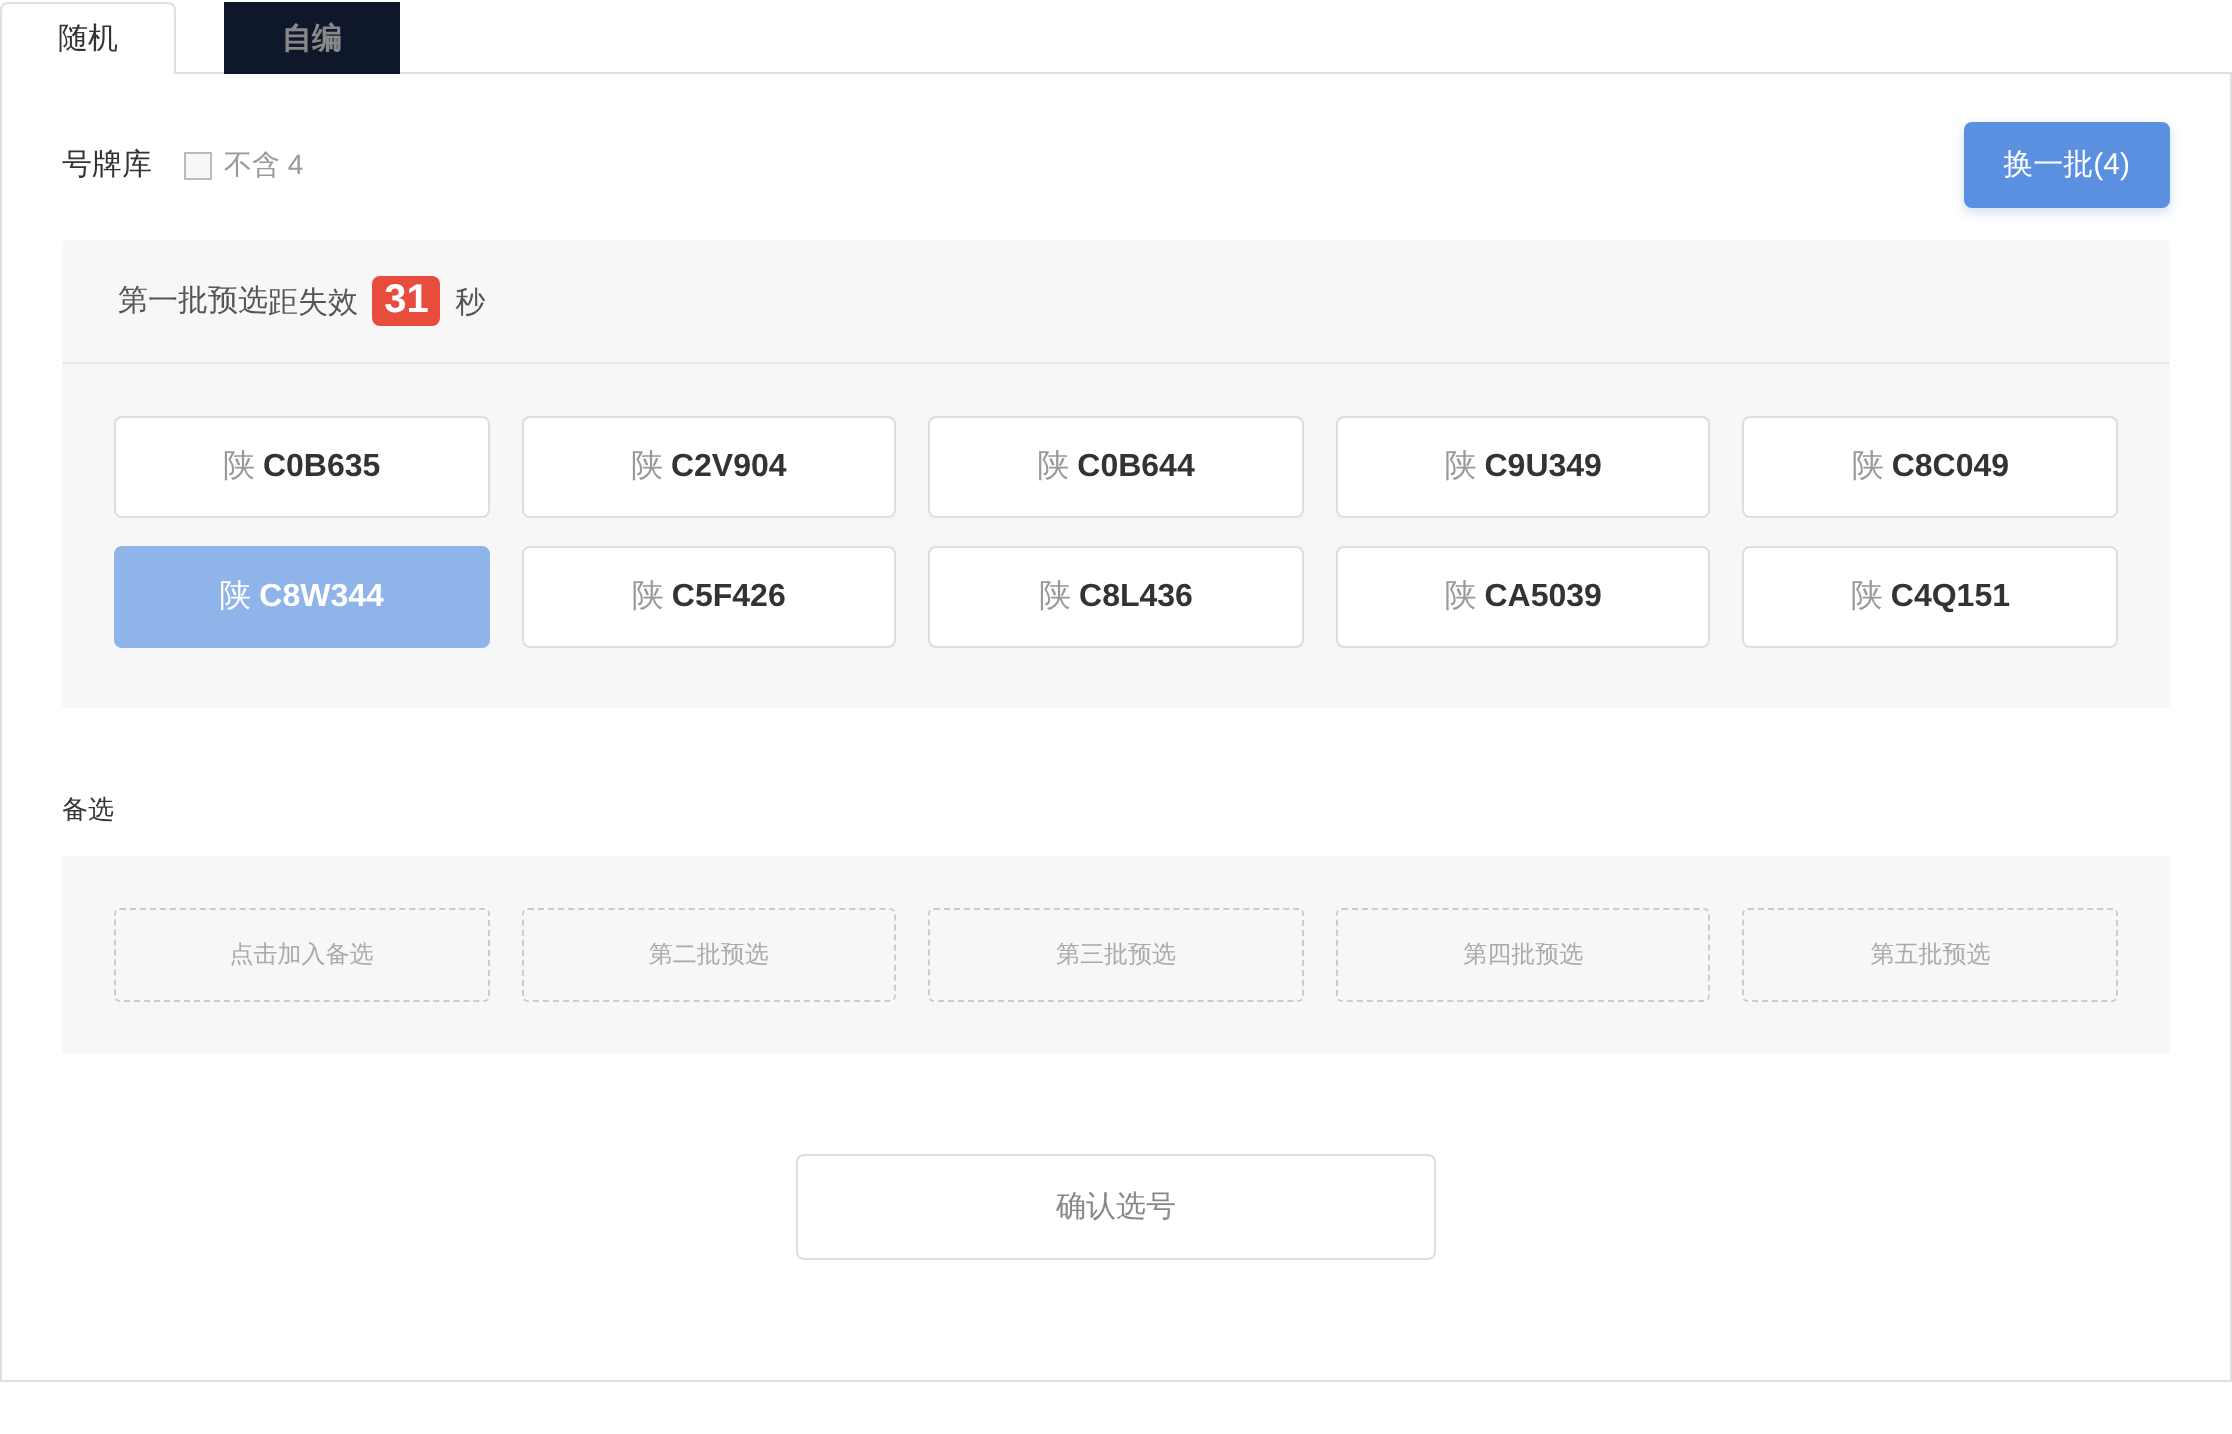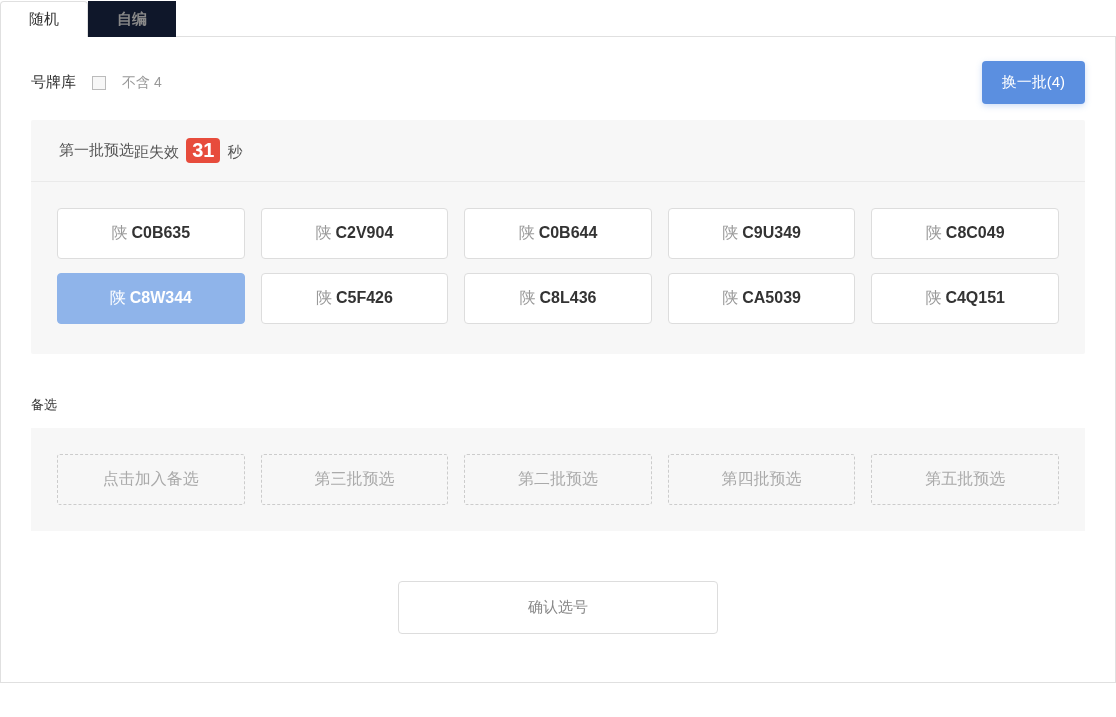--- a/index.html
+++ b/index.html
@@ -1,41 +1,41 @@
 <!DOCTYPE html>
 <html><head>
   <meta charset="utf-8">
   <style>
     * { box-sizing: border-box; margin: 0; padding: 0; }
     body { font-family: "Microsoft YaHei", "PingFang SC", sans-serif; background: #fff; color: #333; font-size: 14px; }
     .container { width: 1116px; margin: 0 auto; }
-    .tabs { display: flex; border-bottom: 1px solid #e0e0e0; }
+    .tabs { display: flex; border-bottom: 1px solid #e0e0e0; gap: 24px; }
     .tab { padding: 8px 28px; border: 1px solid transparent; border-bottom: none; cursor: pointer; color: #888; font-size: 15px; background: #0f172a; position: relative; top: 1px; font-weight: bold; }
     .tab.active { border-color: #e0e0e0; border-top-left-radius: 4px; border-top-right-radius: 4px; background: #fff; color: #333; font-weight: normal; }
     .tab.active::after { content:''; position:absolute; left:0; right:0; bottom:-1px; height:2px; background:#fff; }
-    .content { border: 1px solid #e0e0e0; border-top: none; padding: 24px 30px 48px; }
+    .content { border: 1px solid #e0e0e0; border-top: none; padding: 24px 30px 60px; }
     .topbar { display: flex; align-items: center; justify-content: space-between; margin-bottom: 16px; }
     .topbar-left { display: flex; align-items: center; gap: 16px; }
     .label { font-size: 15px; color: #333; }
-    .checkbox-wrap { display: flex; align-items: center; gap: 16px; color: #999; cursor: pointer; }
+    .checkbox-wrap { display: flex; align-items: center; gap: 6px; color: #999; cursor: pointer; }
     .checkbox { width: 14px; height: 14px; border: 1px solid #bbb; background: #f7f7f7; display: inline-block; }
     .btn-refresh { background: #5b8fe0; color: #fff; border: none; padding: 12px 20px; font-size: 15px; border-radius: 4px; cursor: pointer; box-shadow: 0 2px 6px rgba(91,143,224,.3); }
     .batch-box { background: #f7f7f7; border-radius: 2px; }
     .batch-header { display: flex; align-items: center; padding: 18px 28px; border-bottom: 1px solid #eaeaea; font-size: 15px; color: #555; }
     .countdown-text { color: #555; }
     .countdown-num { display: inline-block; background: #e74c3c; color: #fff; border-radius: 4px; padding: 1px 6px; font-size: 20px; margin: 0 3px; font-weight: bold; }
     .plates { display: grid; grid-template-columns: repeat(5, 1fr); gap: 14px 16px; padding: 26px 26px 30px; }
     .plate { background: #fff; border: 1px solid #ddd; border-radius: 4px; padding: 14px 0; text-align: center; font-size: 16px; cursor: pointer; display: flex; justify-content: center; align-items: baseline; gap: 4px; }
     .plate .prov { color: #999; }
     .plate .code { color: #333; font-weight: bold; }
     .plate.selected { background: #8fb4ea; border-color: #8fb4ea; }
     .plate.selected .prov, .plate.selected .code { color: #fff; }
     .section-title { font-size: 13px; color: #333; margin: 42px 0 14px; }
     .alt-box { background: #f7f7f7; padding: 26px; display: grid; grid-template-columns: repeat(5, 1fr); gap: 16px; }
-    .alt-slot { border: 1px dashed #ccc; border-radius: 3px; padding: 14px 0; text-align: center; color: #aaa; font-size: 16px; cursor: pointer; background: #f7f7f7; }
+    .alt-slot { border: 1px dashed #ccc; border-radius: 3px; padding: 14px 0; text-align: center; color: #aaa; font-size: 12px; cursor: pointer; background: #f7f7f7; }
     .confirm-wrap { display: flex; justify-content: center; margin-top: 50px; }
     .btn-confirm { background: #fff; border: 1px solid #ddd; padding: 16px 0; width: 320px; font-size: 15px; color: #888; border-radius: 4px; cursor: pointer; }
   </style>
 </head>
 <body>
 
 <div class="container">
   <div class="tabs">
     <div class="tab active">随机</div>
     <div class="tab">自编</div>
@@ -101,22 +101,22 @@
           <div class="plate">
             <span class="prov">陕</span>
             <span class="code">C4Q151</span>
           </div>
         </div>
     </div>
 
     <div class="section-title">备选</div>
     <div class="alt-box" id="alt-box">
         <div class="alt-slot">点击加入备选</div>
+        <div class="alt-slot">第二批预选</div>
         <div class="alt-slot">第三批预选</div>
-        <div class="alt-slot">第二批预选</div>
         <div class="alt-slot">第四批预选</div>
         <div class="alt-slot">第五批预选</div>
       </div>
 
     <div class="confirm-wrap">
       <button class="btn-confirm">确认选号</button>
     </div>
   </div>
 </div>
 

